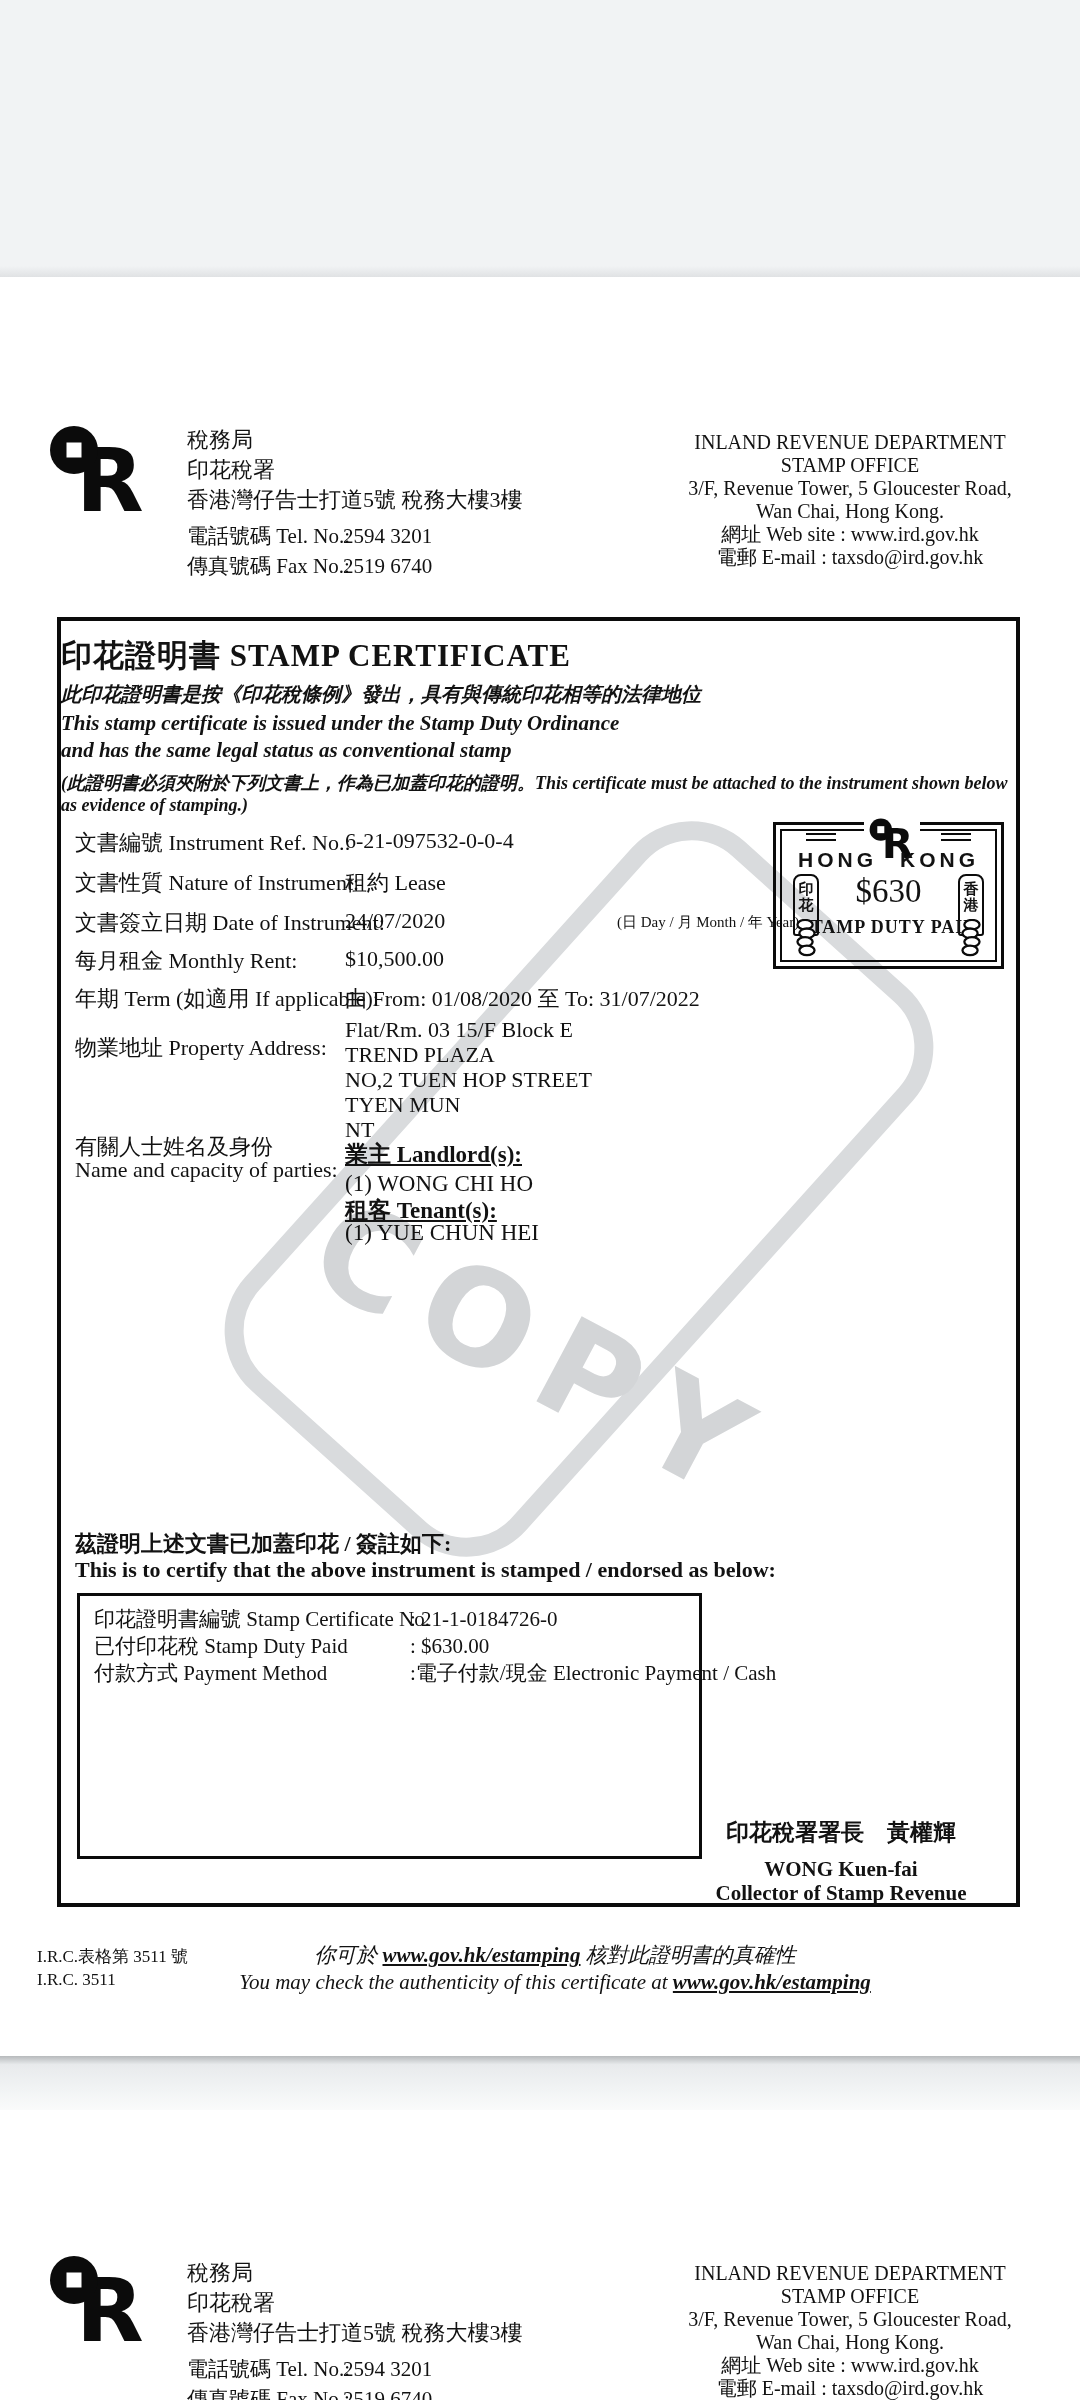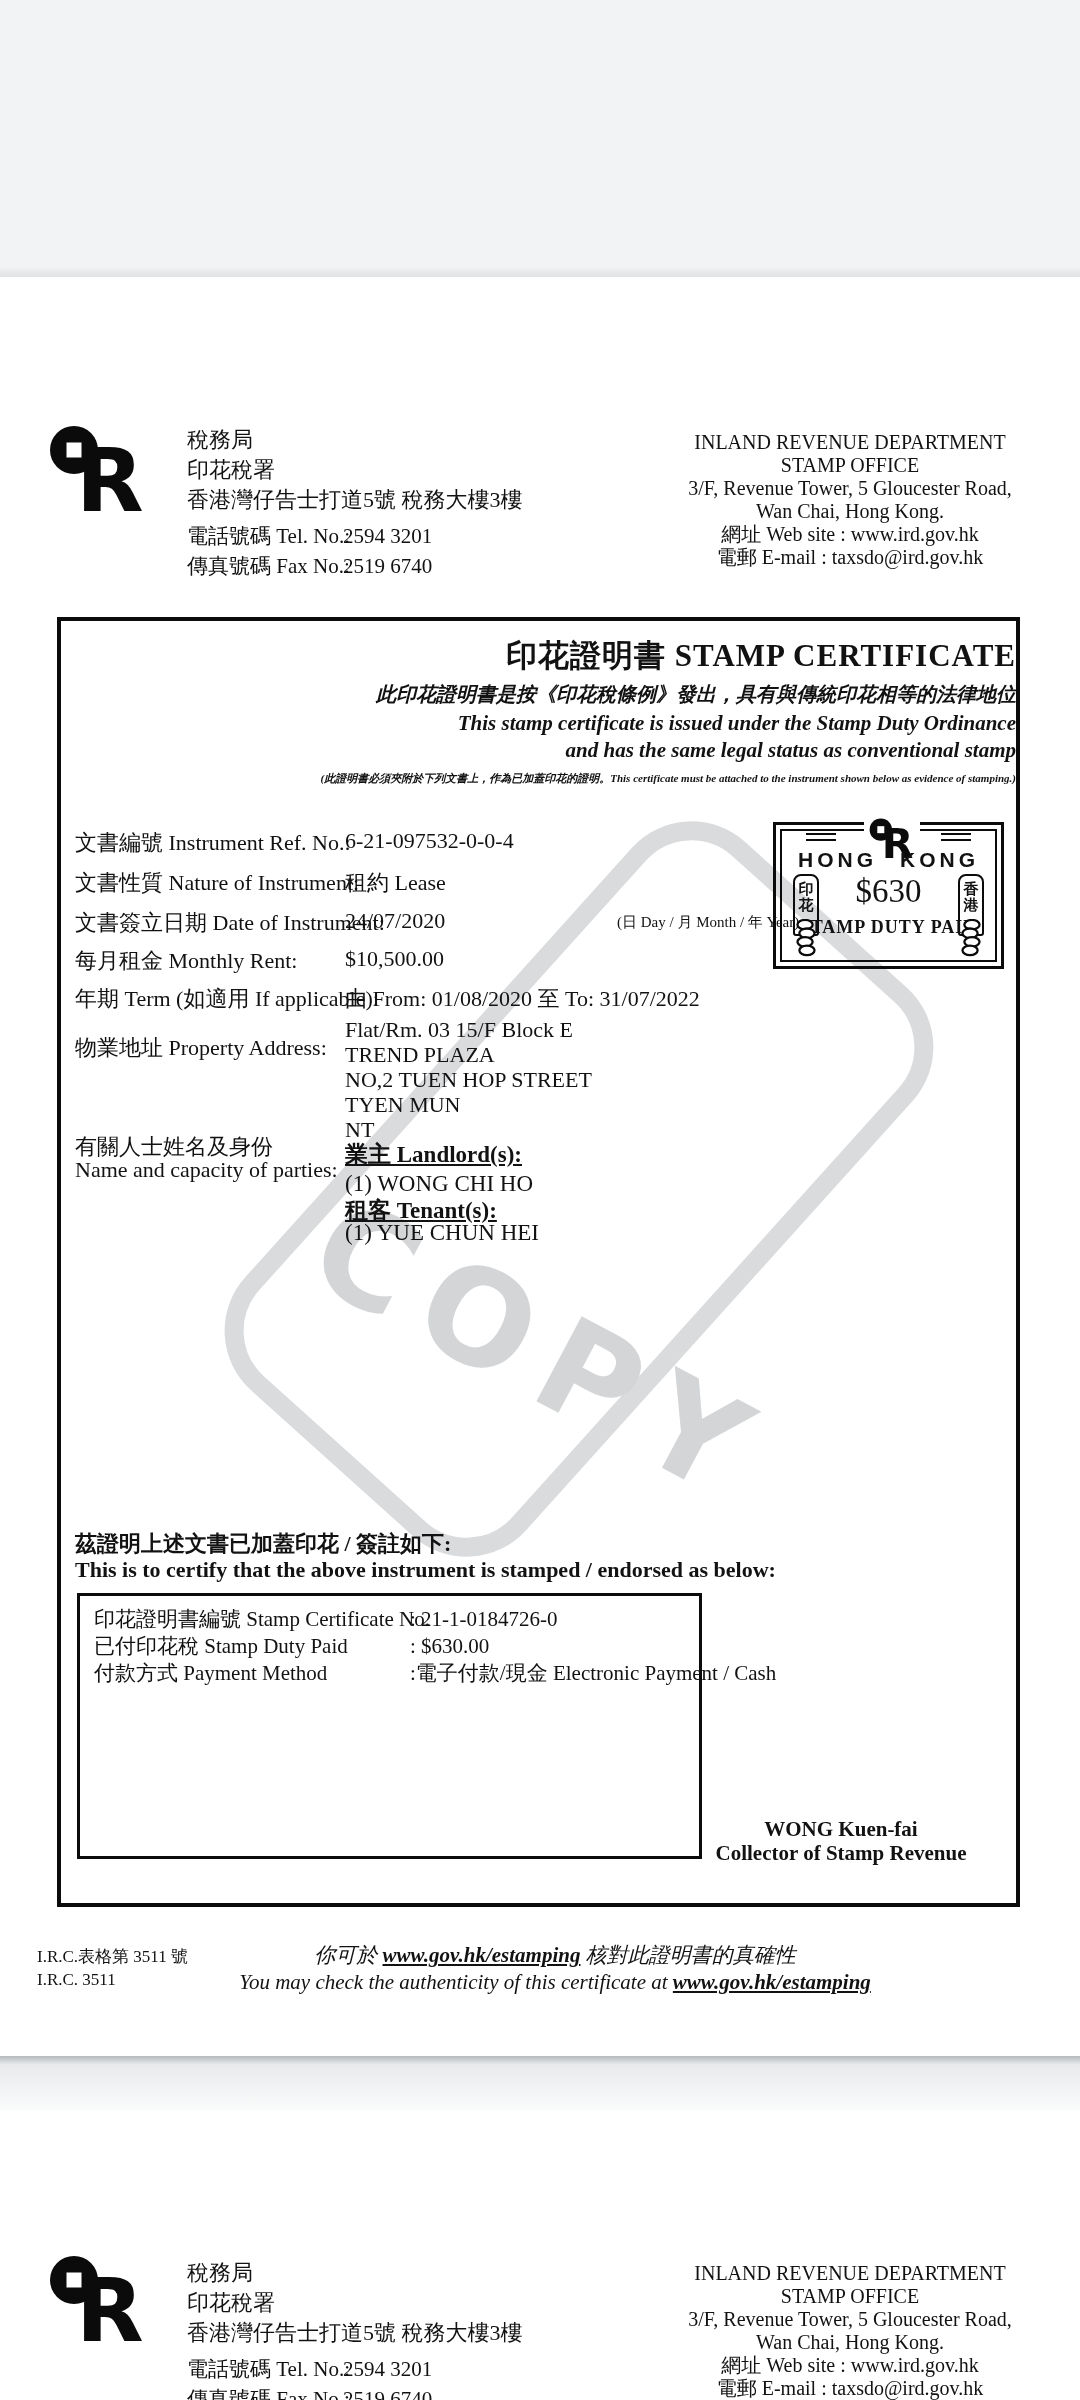--- a/index.html
+++ b/index.html
@@ -20,26 +20,26 @@
   
   .hdr-logo{position:absolute;left:48px;top:148px;width:100px;height:90px;}
   .hdr-cn{position:absolute;left:187px;top:148px;font-size:22px;line-height:30px;white-space:nowrap;}
   .hdr-telfax{position:absolute;left:187px;top:244px;font-size:21px;line-height:30px;white-space:nowrap;}
   .hdr-telfax .lbl{display:inline-block;width:156px;}
   .hdr-right{position:absolute;left:652px;top:154px;width:396px;text-align:center;
     font-size:20px;line-height:23px;white-space:nowrap;}
 
   
   .cert-box{position:absolute;left:57px;top:340px;width:955px;height:1282px;border:4px solid #0b0b0b;}
-  .ctr{width:100%;text-align:right;position:absolute;left:0;}
+  .ctr{width:100%;text-align:left;position:absolute;left:0;}
   .cert-title{top:14px;font-size:31px;font-weight:bold;letter-spacing:1px;}
   .cert-sub-cn{top:60px;font-size:20px;font-weight:bold;font-style:italic;}
   .cert-sub-en1{top:90px;font-size:21px;font-weight:bold;font-style:italic;}
   .cert-sub-en2{top:117px;font-size:21px;font-weight:bold;font-style:italic;}
-  .cert-note{top:150px;font-size:11px;font-weight:bold;font-style:italic;}
+  .cert-note{top:150px;font-size:18px;font-weight:bold;font-style:italic;}
 
   .f-label{position:absolute;left:14px;font-size:22px;white-space:nowrap;}
   .f-value{position:absolute;left:284px;font-size:22px;white-space:nowrap;}
   .f-note{position:absolute;left:556px;font-size:15px;white-space:nowrap;}
   .addr{line-height:25px;}
   .party-heading{font-weight:bold;text-decoration:underline;font-size:23px;}
   .party-item{font-size:23px;}
 
   
   .chop{position:absolute;left:712px;top:201px;width:225px;height:141px;border:3px solid #0b0b0b;}
@@ -202,20 +202,21 @@
 
     <div class="endorse-box">
       <div class="endorse-rows">
         <div><span class="lbl">印花證明書編號 Stamp Certificate No.</span><span>: 21-1-0184726-0</span></div>
         <div><span class="lbl">已付印花稅 Stamp Duty Paid</span><span>: $630.00</span></div>
         <div><span class="lbl">付款方式 Payment Method</span><span>:電子付款/現金 Electronic Payment / Cash</span></div>
       </div>
     </div>
 
     <div class="signature">
+      <div class="sig-cn">印花稅署署長　黃權輝</div>
       <div class="sig-en">WONG Kuen-fai</div>
       <div class="sig-en">Collector of Stamp Revenue</div>
     </div>
   </div>
 
   <div class="irc z1">
     <div>I.R.C.表格第 3511 號</div>
     <div>I.R.C. 3511</div>
   </div>
   <div class="verify z1">

